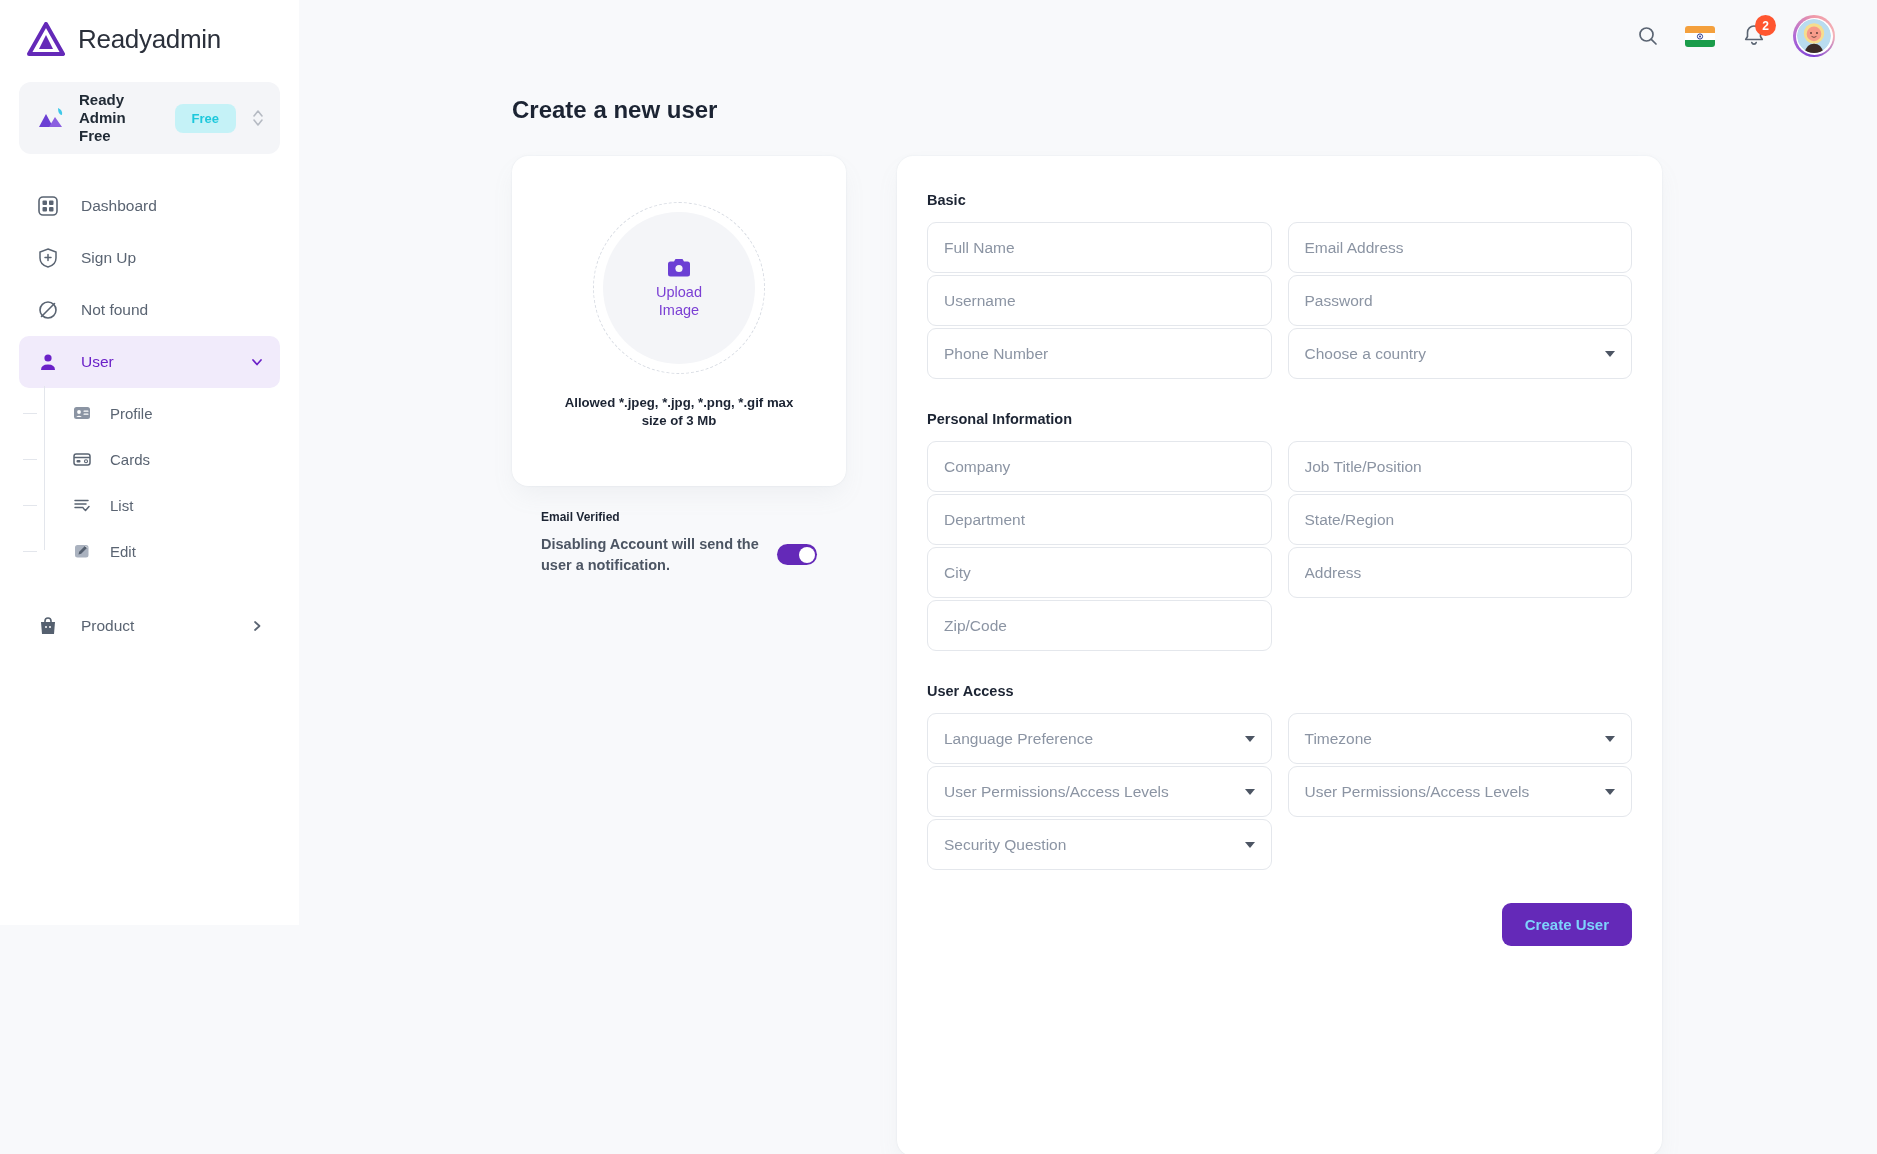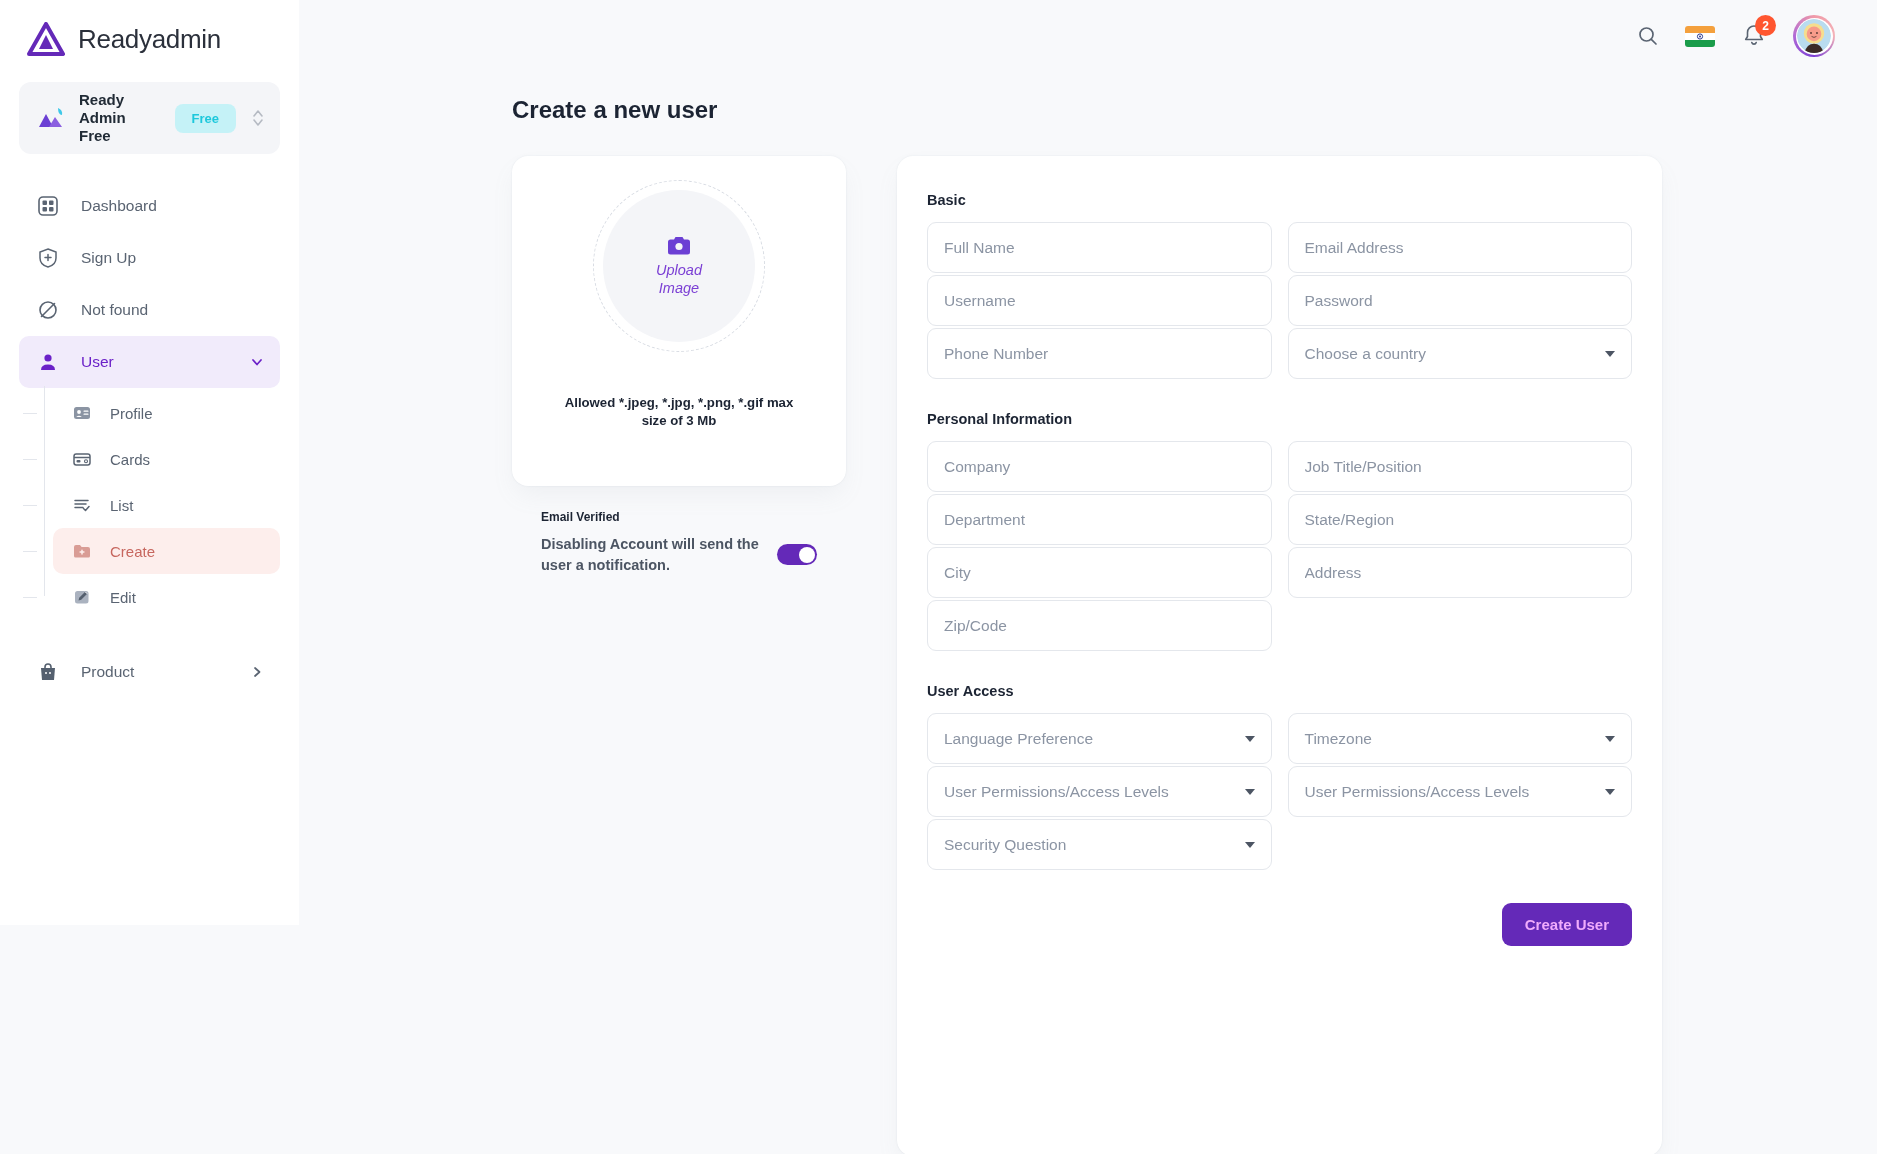--- a/index.html
+++ b/index.html
@@ -135,28 +135,27 @@
   .card {
     position: absolute;
     background: #fff;
     border-radius: 16px;
     box-shadow: 0 0 2px rgba(145,158,171,.18), 0 12px 24px -4px rgba(145,158,171,.10);
   }
   #upload-card { left: 213px; top: 84px; width: 334px; height: 330px; }
   #form-card   { left: 598px; top: 84px; width: 765px; height: 1000px; }
 
   .upload-zone {
-    position: absolute; left: 50%; top: 24px;
+    position: absolute; left: 50%; top: 46px;
     transform: translateX(-50%);
     width: 172px; height: 172px;
     border-radius: 50%;
     border: 1px dashed #d8dce3;
     display: flex; align-items: center; justify-content: center;
     cursor: pointer;
-    font-style: italic;
   }
   .upload-inner {
     width: 152px; height: 152px; border-radius: 50%;
     background: #f4f5f8;
     display: flex; flex-direction: column;
     align-items: center; justify-content: center;
     gap: 5px;
   }
   .cam-icon { width: 26px; height: 22px; display:block; }
   .upload-label {
@@ -210,21 +209,21 @@
   .field.select .sel-label { font-size: 15.5px; color: #8b94a3; }
   .caret-dn {
     width: 0; height: 0; flex: 0 0 auto;
     border-left: 5.5px solid transparent;
     border-right: 5.5px solid transparent;
     border-top: 6.5px solid #4c5563;
   }
   .section + .section { margin-top: 32px; }
   .btn-row { display: flex; justify-content: flex-end; margin-top: 33px; }
   .btn-primary {
-    background: #6429b8; color: #f0abfc;
+    background: #6429b8; color: #7dd3fc;
     font-size: 15px; font-weight: bold;
     font-family: "Liberation Sans", sans-serif;
     border: none; border-radius: 9px;
     padding: 13px 23px; cursor: pointer; text-align: right;
   }
 </style>
 </head>
 <body>
 
 <div id="app">
@@ -318,27 +317,20 @@
         </div>
 
         <div class="sub-item">
           <svg class="ico" viewBox="0 0 20 20">
             <path d="M3 5.5 H16 M3 9 H14 M3 12.5 H11" stroke="#5a6472" stroke-width="1.5" stroke-linecap="round"></path>
             <path d="M11.5 13.5 L13.5 15.5 L17 11.5" fill="none" stroke="#5a6472" stroke-width="1.5" stroke-linecap="round" stroke-linejoin="round"></path>
           </svg>
           <span>List</span>
         </div>
 
-        <div class="sub-item highlight">
-          <svg class="ico" viewBox="0 0 20 20">
-            <path d="M2 6 a2 2 0 0 1 2 -2 H8 l1.6 2 H16 a2 2 0 0 1 2 2 V15 a1.6 1.6 0 0 1 -1.6 1.6 H3.6 A1.6 1.6 0 0 1 2 15 Z" fill="#d99c95"></path>
-            <path d="M10 9.2 V13 M8.1 11.1 H11.9" stroke="#fdeeec" stroke-width="1.5" stroke-linecap="round"></path>
-          </svg>
-          <span>Create</span>
-        </div>
 
         <div class="sub-item">
           <svg class="ico" viewBox="0 0 20 20">
             <path d="M3 6.5 a2.5 2.5 0 0 1 2.5 -2.5 H14 a2.5 2.5 0 0 1 2.5 2.5 V14 a2.5 2.5 0 0 1 -2.5 2.5 H5.5 A2.5 2.5 0 0 1 3 14 Z" fill="#aab2bf"></path>
             <path d="M6.5 13.5 L7.2 10.8 L13.2 4.8 L15.2 6.8 L9.2 12.8 Z" fill="#55606f"></path>
             <path d="M13.2 4.8 L15.2 6.8" stroke="#fff" stroke-width="1"></path>
           </svg>
           <span>Edit</span>
         </div>
 

